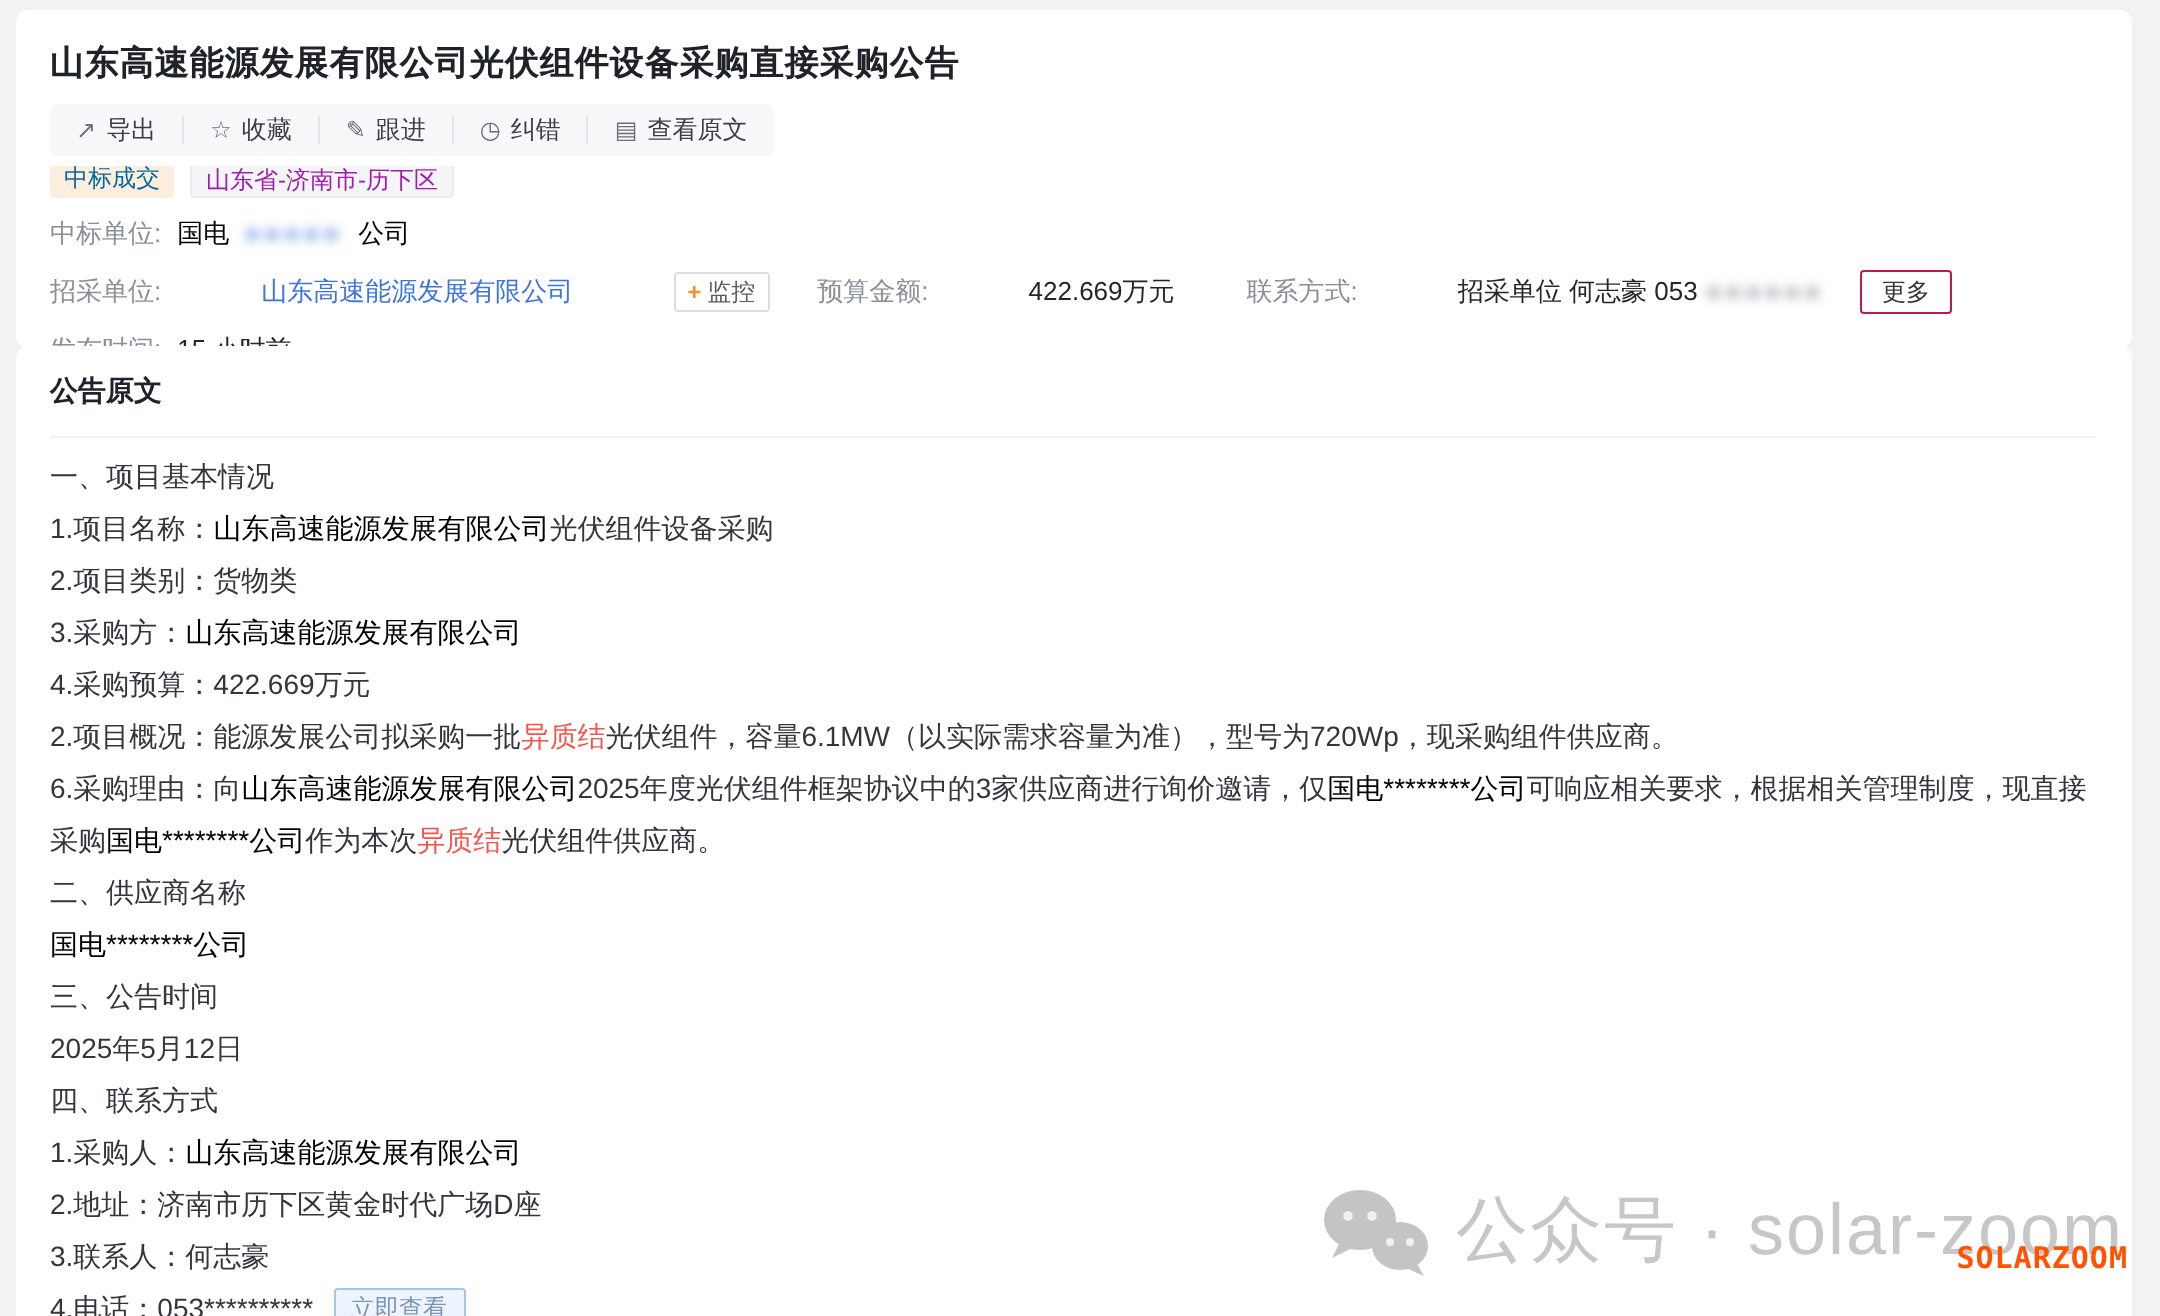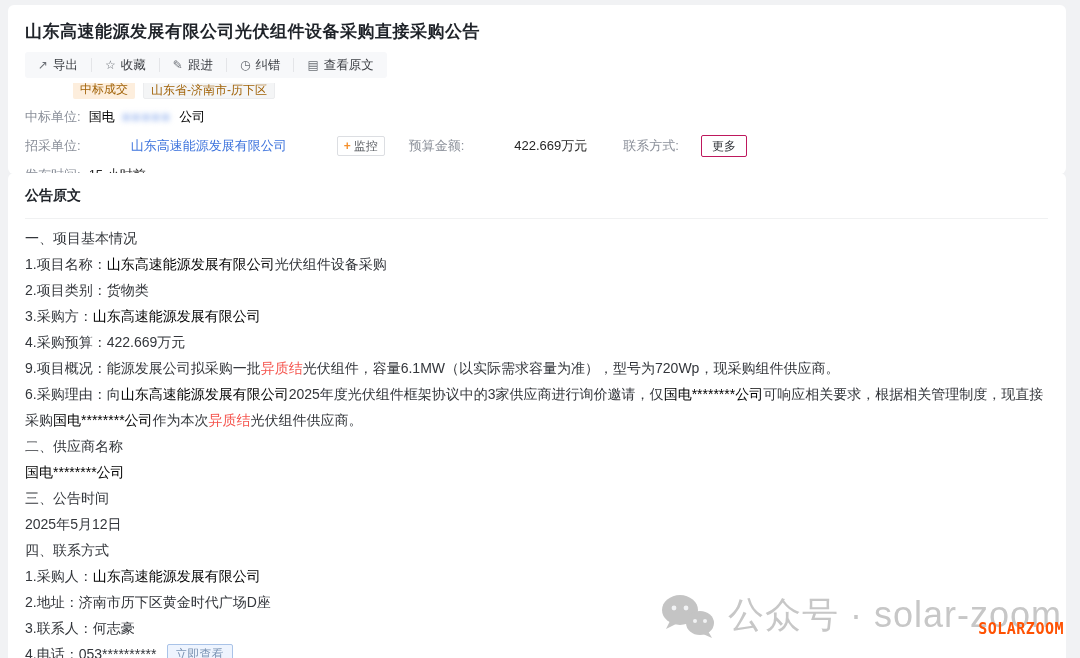--- a/index.html
+++ b/index.html
@@ -17,22 +17,22 @@
 
   
   .toolbar { display:inline-flex; align-items:stretch; background:#f7f8fa; border-radius:3px; margin-top:9px; height:26px; }
   .tool-btn { display:flex; align-items:center; gap:5px; padding:0 13px; font-size:12.5px; color:#3c3f44; cursor:pointer; }
   .tool-btn .t-icon { color:#6b6f76; font-size:12px; line-height:1; }
   .tool-sep { width:1px; background:#e4e5e8; margin:6px 0; }
 
   
   .badge-clip { height:16px; overflow:hidden; margin-top:5px; display:flex; gap:8px; }
   .badge { margin-top:-3px; font-size:12px; line-height:18px; padding:0 7px; border-radius:2px; white-space:nowrap; }
-  .badge-status { background:#fdeedd; color:#a16207;margin-left:48px; }
-  .badge-region { background:#f4f5f6; color:#a16207; border:1px solid #ebecee; }
+  .badge-status { background:#fdeedd; color:#0369a1; }
+  .badge-region { background:#f4f5f6; color:#a21caf; border:1px solid #ebecee; }
 
   
   .meta-row { display:flex; align-items:center; font-size:13px; margin-top:9px; }
   .meta-label { color:#8a8f99; margin-right:8px; white-space:nowrap; }
   .meta-value { color:#262626; }
   .link { color:#3e74dd; cursor:pointer; text-decoration:none; }
   .seg-normal { color:inherit; }
   .seg-link { color:#000000; cursor:pointer; }
   .seg-red { color:#f5544d; }
   .seg-blur-link { color:#6f97e8; filter:blur(3px); letter-spacing:2px; margin:0 4px; }
@@ -114,20 +114,21 @@
         <span class="plus">+</span>
         <span>监控</span>
       </span>
     </span>
     <span class="group g-budget">
       <span class="meta-label">预算金额:</span>
       <span class="meta-value">422.669万元</span>
     </span>
     <span class="group g-contact">
       <span class="meta-label">联系方式:</span>
+      <span class="meta-value"><span class="seg-normal">招采单位 何志豪 053</span><span class="seg-blur-text">●●●●●●</span></span>
     </span>
     <span class="group g-more">
       <span class="more-btn">更多</span>
     </span>
   </div>
 
   <div class="meta-row">
     <span class="meta-label">发布时间:</span>
     <span class="meta-value">15 小时前</span>
   </div>
@@ -135,21 +136,21 @@
 
 <div class="card card-body">
   <div class="section-title">公告原文</div>
   <div class="divider"></div>
   <div class="paragraphs">
     <p class="para"><span class="seg-normal">一、项目基本情况</span></p>
     <p class="para"><span class="seg-normal">1.项目名称：</span><span class="seg-link">山东高速能源发展有限公司</span><span class="seg-normal">光伏组件设备采购</span></p>
     <p class="para"><span class="seg-normal">2.项目类别：货物类</span></p>
     <p class="para"><span class="seg-normal">3.采购方：</span><span class="seg-link">山东高速能源发展有限公司</span></p>
     <p class="para"><span class="seg-normal">4.采购预算：422.669万元</span></p>
-    <p class="para"><span class="seg-normal">9.项目概况：能源发展公司拟采购一批</span><span class="seg-red">异质结</span><span class="seg-normal">光伏组件，容量6.1MW（以实际需求容量为准），型号为720Wp，现采购组件供应商。</span></p>
+    <p class="para"><span class="seg-normal">2.项目概况：能源发展公司拟采购一批</span><span class="seg-red">异质结</span><span class="seg-normal">光伏组件，容量6.1MW（以实际需求容量为准），型号为720Wp，现采购组件供应商。</span></p>
     <p class="para"><span class="seg-normal">6.采购理由：向</span><span class="seg-link">山东高速能源发展有限公司</span><span class="seg-normal">2025年度光伏组件框架协议中的3家供应商进行询价邀请，仅</span><span class="seg-link">国电********公司</span><span class="seg-normal">可响应相关要求，根据相关管理制度，现直接采购</span><span class="seg-link">国电********公司</span><span class="seg-normal">作为本次</span><span class="seg-red">异质结</span><span class="seg-normal">光伏组件供应商。</span></p>
     <p class="para"><span class="seg-normal">二、供应商名称</span></p>
     <p class="para"><span class="seg-link">国电********公司</span></p>
     <p class="para"><span class="seg-normal">三、公告时间</span></p>
     <p class="para"><span class="seg-normal">2025年5月12日</span></p>
     <p class="para"><span class="seg-normal">四、联系方式</span></p>
     <p class="para"><span class="seg-normal">1.采购人：</span><span class="seg-link">山东高速能源发展有限公司</span></p>
     <p class="para"><span class="seg-normal">2.地址：济南市历下区黄金时代广场D座</span></p>
     <p class="para"><span class="seg-normal">3.联系人：何志豪</span></p>
     <p class="para"><span class="seg-normal">4.电话：053**********</span><span class="seg-button">立即查看</span></p>

